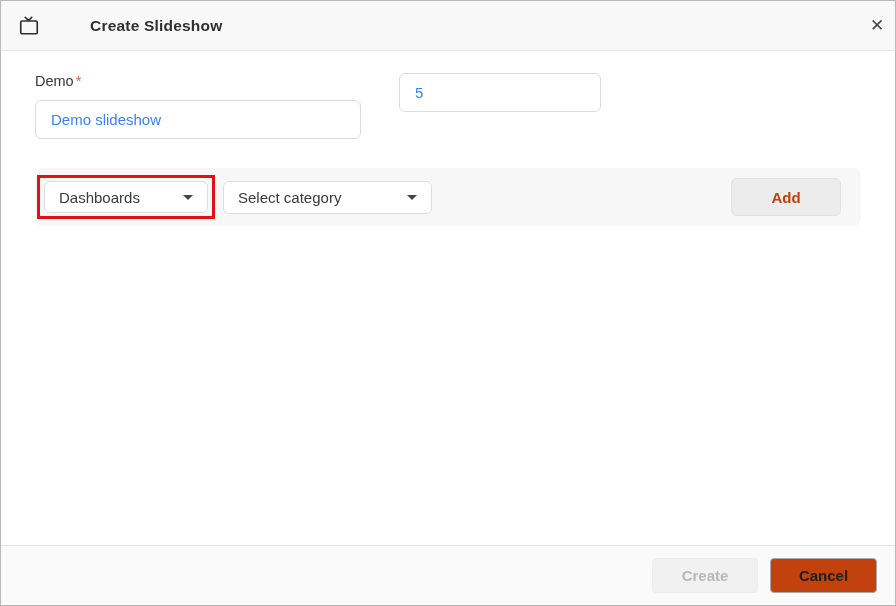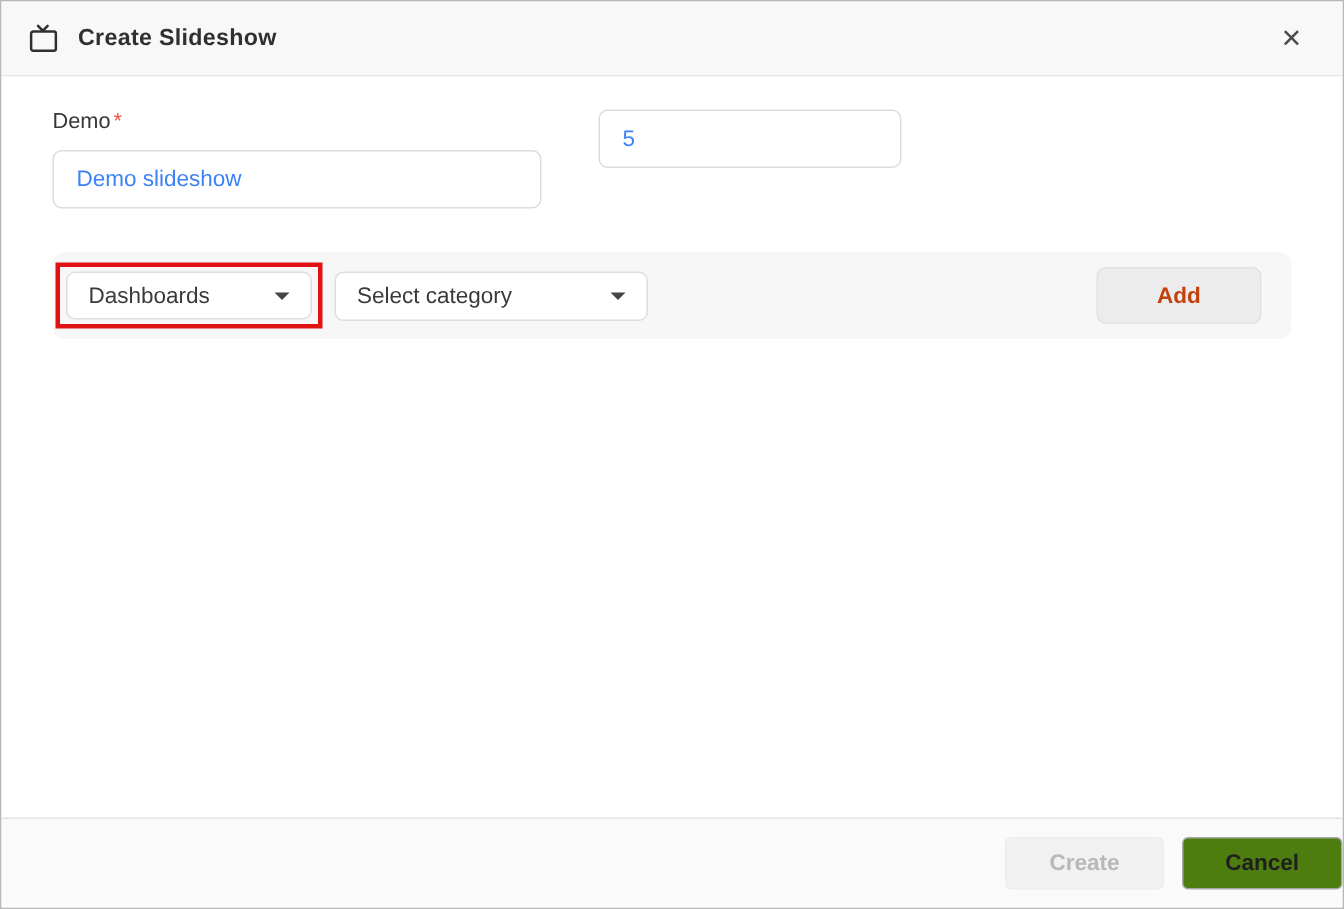--- a/index.html
+++ b/index.html
@@ -15,21 +15,22 @@
     display: flex; flex-direction: column;
     background: #fff;
     box-shadow: 0 2px 6px rgba(0,0,0,.15);
   }
   
   .dialog-header {
     height: 50px; flex: 0 0 50px;
     background: #f8f8f8;
     border-bottom: 1px solid #e7e7e7;
     display: flex; align-items: center;
-    padding: 0 20px 0 17px;
+    padding: 0 4px 0 17px;
+    gap: 38px;
   }
   .tv-icon { width: 22px; height: 22px; display: inline-flex; margin-right: 12px; }
   .tv-icon svg { width: 100%; height: 100%; }
   .dialog-title { font-size: 15.5px; font-weight: bold; color: #303030; letter-spacing: .2px; }
   .close-btn {
     margin-left: auto;
     width: 28px; height: 28px;
     display: flex; align-items: center; justify-content: center;
     font-size: 17px; color: #4a4a4a;
     cursor: pointer; background: none; border: none;
@@ -91,33 +92,34 @@
     border-radius: 6px;
     font-size: 15px; font-weight: bold; color: #c2410c;
     font-family: "Liberation Sans", sans-serif;
   }
   
   .dialog-footer {
     flex: 0 0 60px; height: 60px;
     background: #fafafa;
     border-top: 1px solid #e3e3e3;
     display: flex; align-items: center; justify-content: flex-end;
+    padding-right: 18px;
   }
   .create-btn {
     width: 106px; height: 35px;
     background: #f1f1f1;
     border: 1px solid #ededed;
     border-radius: 4px;
     font-size: 15px; font-weight: bold; color: #b8b8b8;
     font-family: "Liberation Sans", sans-serif;
     margin-right: 12px;
   }
   .cancel-btn {
     width: 107px; height: 35px;
-    background: #4d7c0f;
+    background: #c2410c;
     border: 1px solid #a8a8a8;
     border-radius: 4px;
     font-size: 15px; font-weight: bold; color: #1f1f1f;
     font-family: "Liberation Sans", sans-serif;
     cursor: pointer;
   }
 </style>
 </head>
 <body>
 

